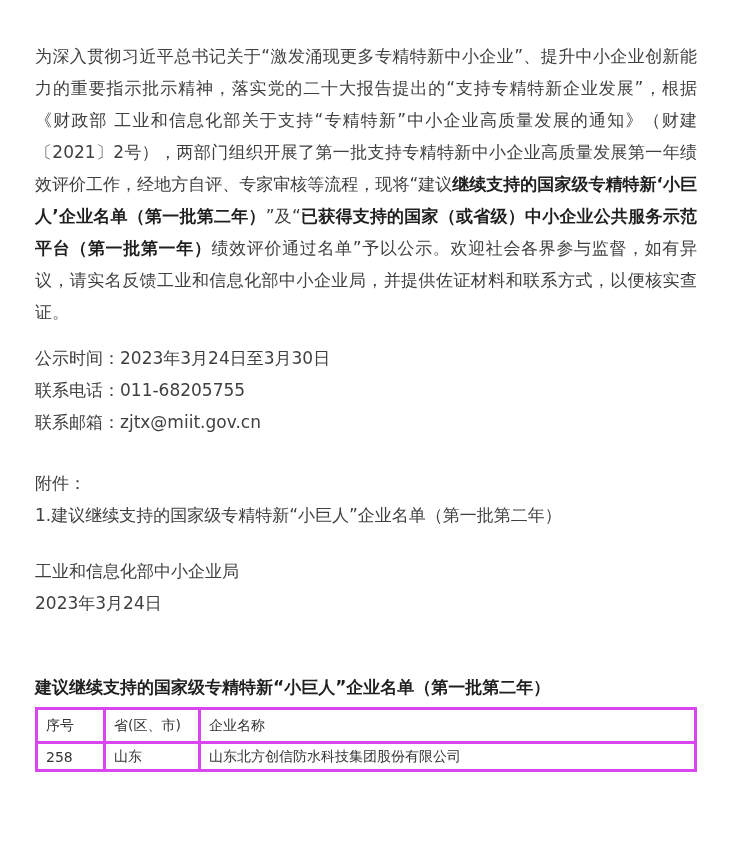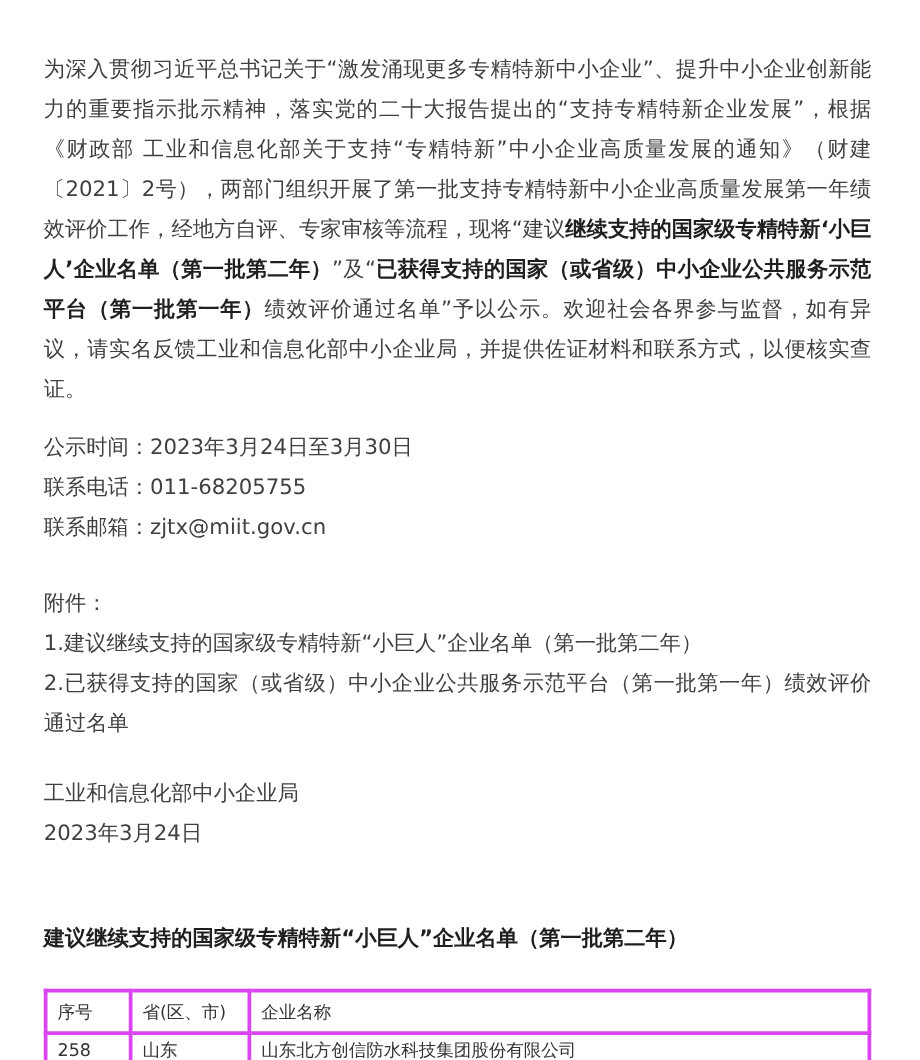--- a/index.html
+++ b/index.html
@@ -51,21 +51,21 @@
   .signature {
     margin: 0 0 52px 0;
   }
   .signature p {
     margin: 0;
     font-size: 17px;
     line-height: 32px;
     color: #404040;
   }
   .table-title {
-    margin: 0 0 24px 0;
+    margin: 0 0 4px 0;
     font-size: 17px;
     line-height: 32px;
     font-weight: 700;
     color: #1f1f1f;
   }
   table.company-table {
     width: 100%;
     border-collapse: collapse;
     font-size: 14px;
     color: #333333;
@@ -101,21 +101,20 @@
     <div class="contact">
       <p>公示时间：2023年3月24日至3月30日</p>
       <p>联系电话：011-68205755</p>
       <p>联系邮箱：zjtx@miit.gov.cn</p>
     </div>
 
     <div class="attachments">
       <p>附件：</p>
       <div id="attachment-list">
           <p>1.建议继续支持的国家级专精特新“小巨人”企业名单（第一批第二年）</p>
-          <p>2.已获得支持的国家（或省级）中小企业公共服务示范平台（第一批第一年）绩效评价通过名单</p>
         </div>
     </div>
 
     <div class="signature">
       <p>工业和信息化部中小企业局</p>
       <p>2023年3月24日</p>
     </div>
 
     <h2 class="table-title">建议继续支持的国家级专精特新“小巨人”企业名单（第一批第二年）</h2>
 

